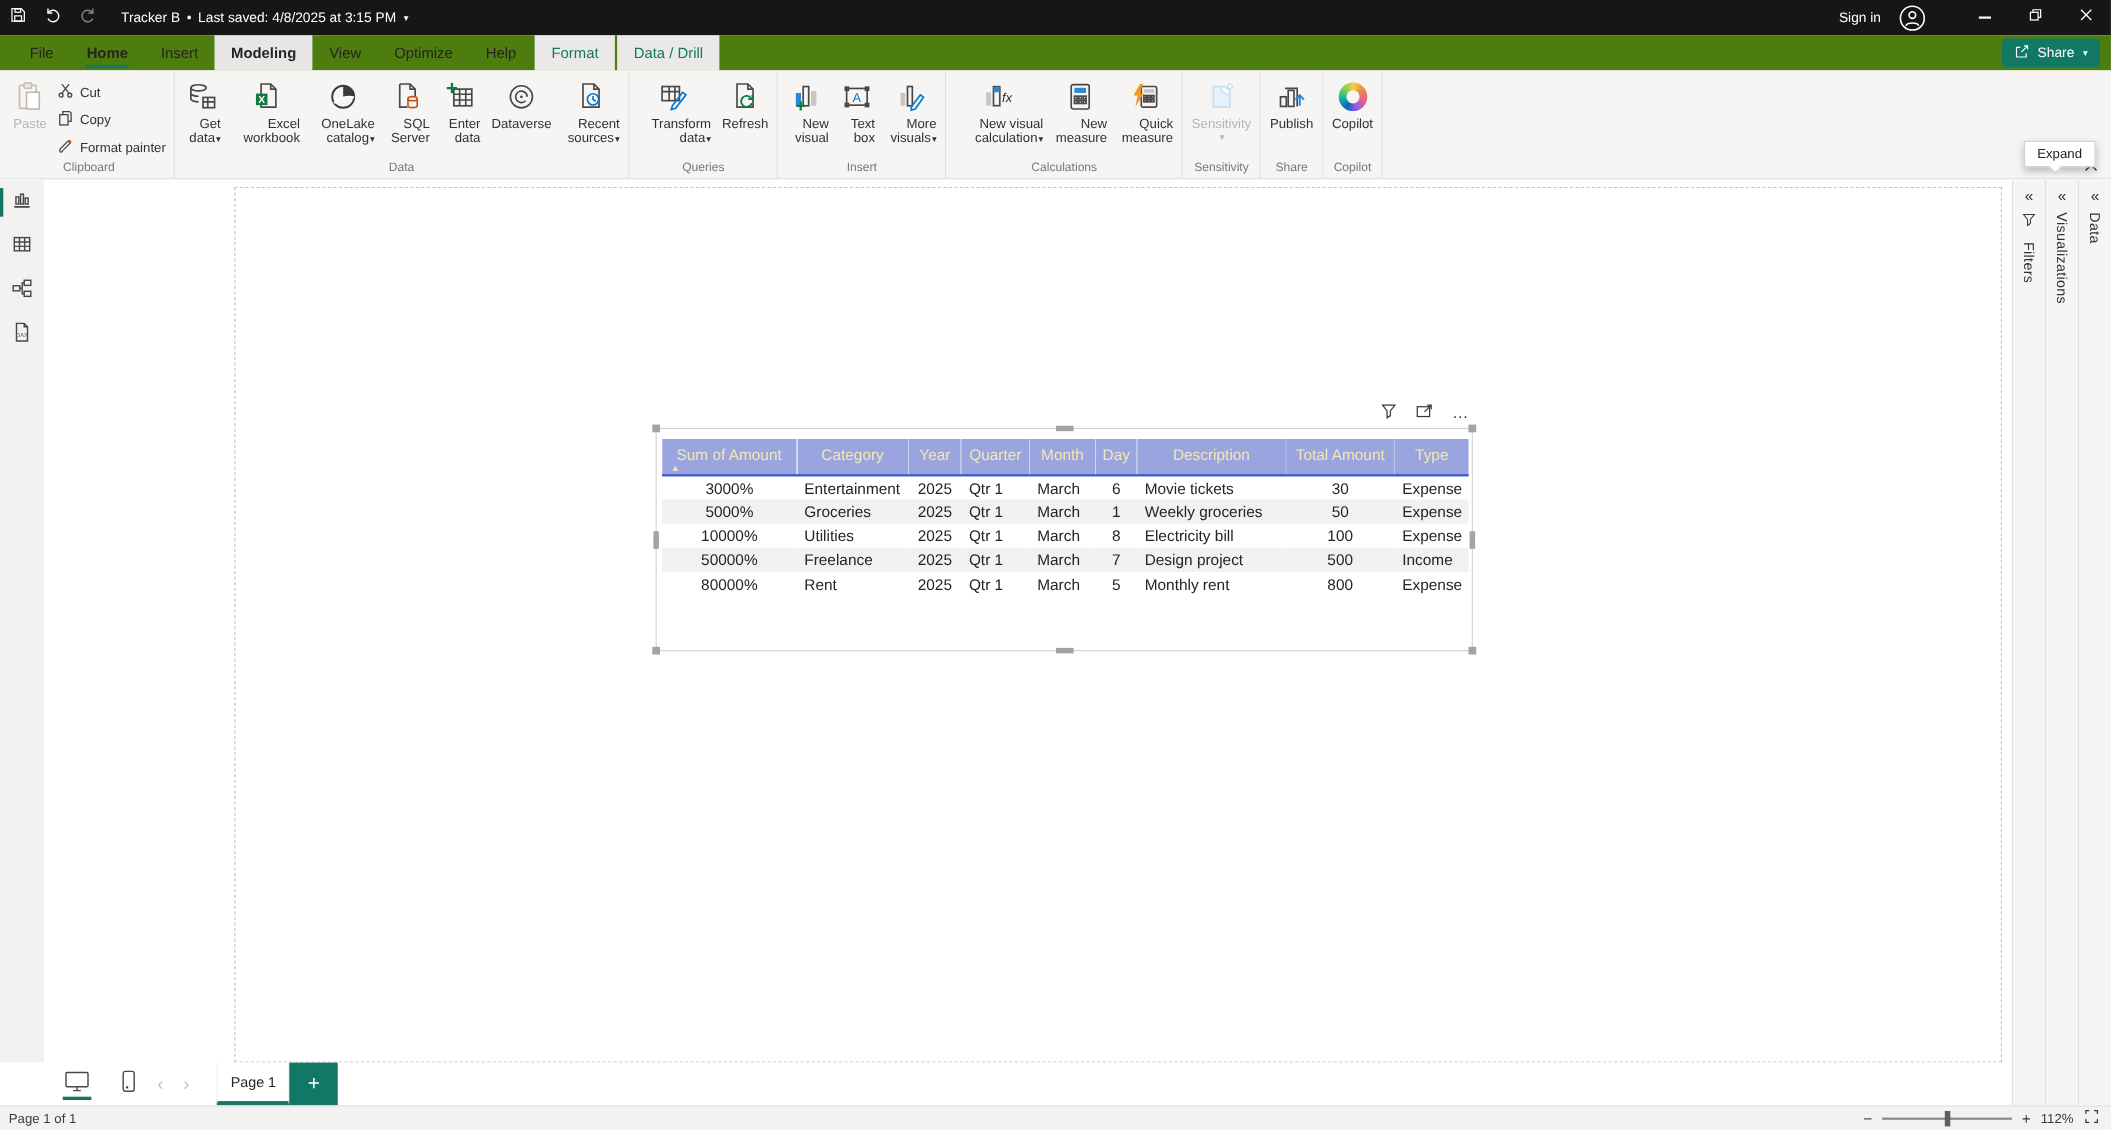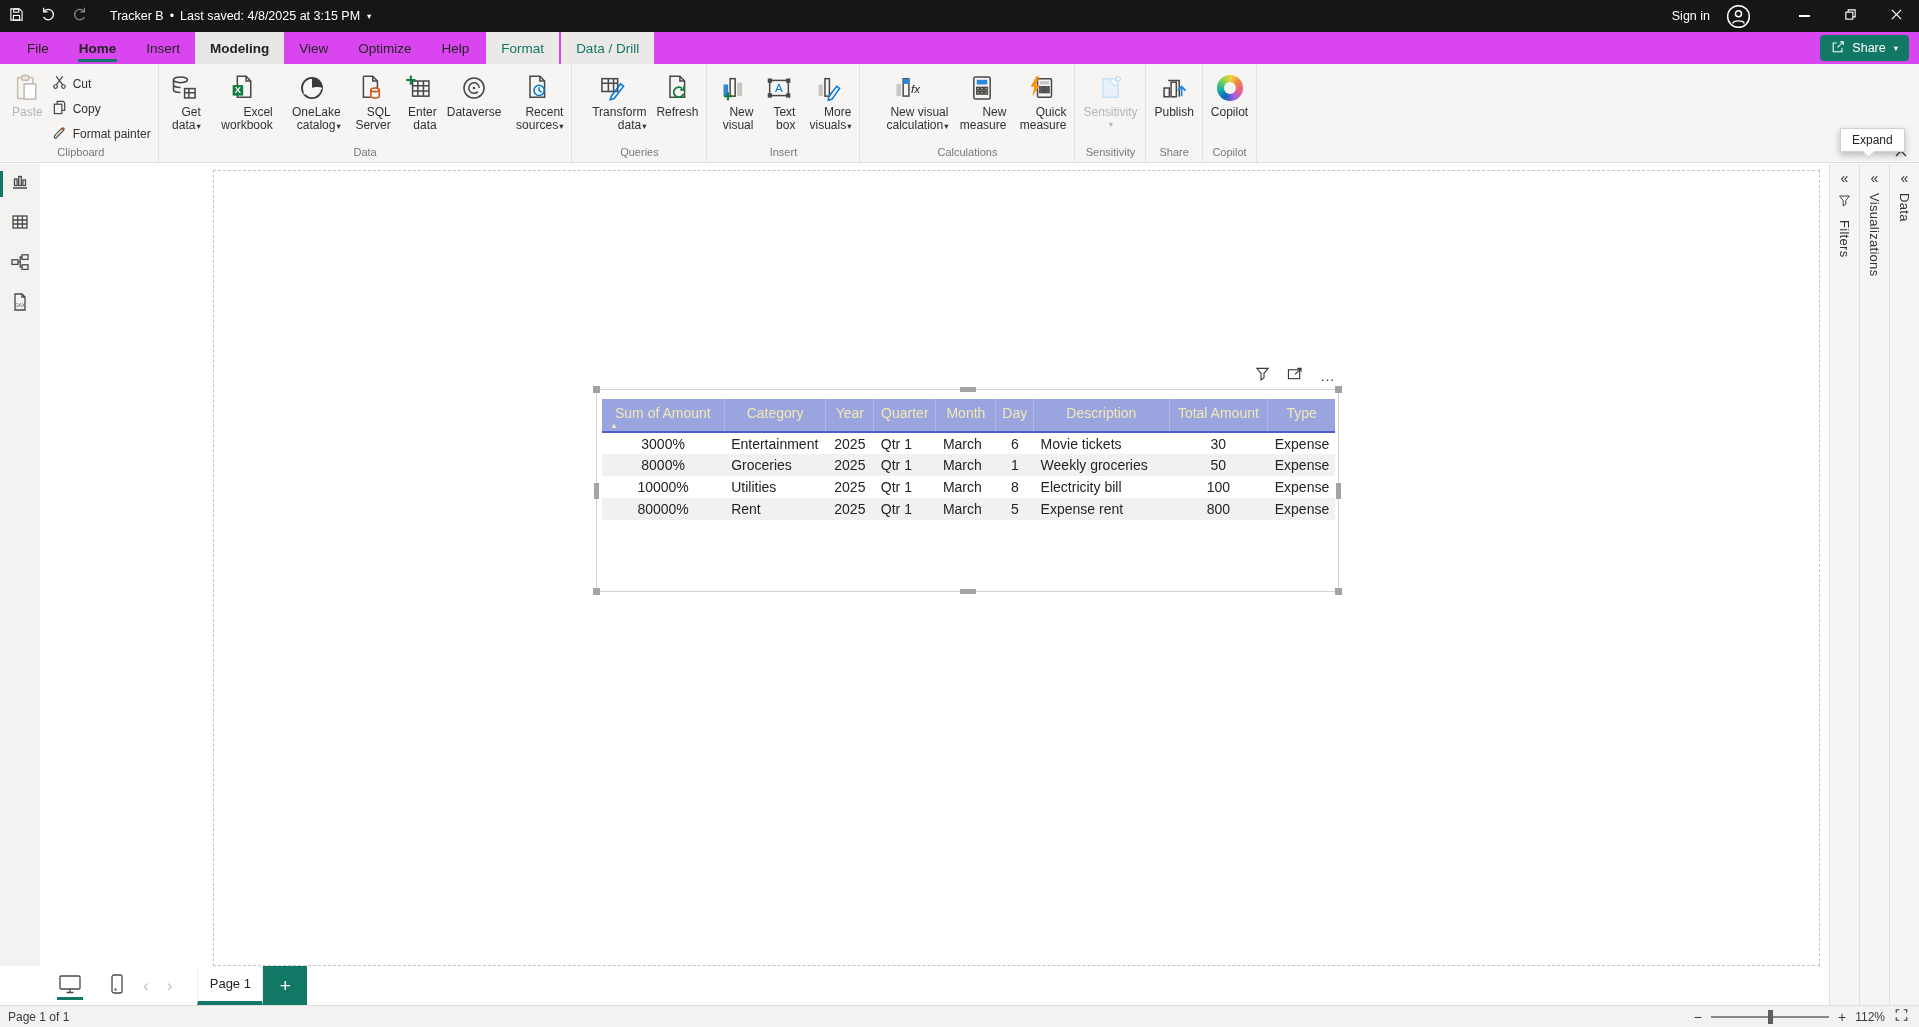--- a/index.html
+++ b/index.html
@@ -11,21 +11,21 @@
   .titlebar { position:absolute; top:0; left:0; right:0; height:32px; background:#171615;
               display:flex; align-items:center; color:#fff; }
   .tb-btn { width:32px; height:32px; display:flex; align-items:center; justify-content:center; }
   .tb-title { margin-left:14px; font-size:12.5px; display:flex; align-items:center; gap:6px; }
   .tb-right { margin-left:auto; display:flex; align-items:center; }
   .signin { font-size:12.5px; margin-right:16px;text-align:right; }
   .avatar { margin-right:30px; display:flex; align-items:center; }
   .winbtn { width:46px; height:32px; display:flex; align-items:center; justify-content:center; }
 
   
-  .tabsrow { position:absolute; top:32px; left:0; right:0; height:32px; background:#d946ef;
+  .tabsrow { position:absolute; top:32px; left:0; right:0; height:32px; background:#4d7c0f;
              display:flex; align-items:stretch; padding-left:12px; }
   .tab { font-size:13.5px; padding:0 15px; display:flex; align-items:center; position:relative; color:#252423; }
   .tab.active { font-weight:700; }
   .tab.active::after { content:""; position:absolute; left:14px; right:14px; bottom:2px; height:3px; background:#117865; }
   .tab.hovered { background:#e9e7e5; font-weight:700; }
   .tab.contextual { background:#ebe9e7; color:#117865; margin-left:2px; }
   .share-btn { margin:3px 10px 3px auto; background:#117865; color:#fff; border-radius:4px;
                padding:0 11px; display:flex; align-items:center; gap:7px; font-size:12.5px; }
 
   
@@ -599,21 +599,21 @@
           <td class="al-left">Entertainment</td>
           <td class="al-right">2025</td>
           <td class="al-left">Qtr 1</td>
           <td class="al-left">March</td>
           <td class="al-right">6</td>
           <td class="al-left">Movie tickets</td>
           <td class="al-right">30</td>
           <td class="al-left">Expense</td>
         </tr>
         <tr>
-          <td class="al-right">8000%</td>
+          <td class="al-right">5000%</td>
           <td class="al-left">Groceries</td>
           <td class="al-right">2025</td>
           <td class="al-left">Qtr 1</td>
           <td class="al-left">March</td>
           <td class="al-right">1</td>
           <td class="al-left">Weekly groceries</td>
           <td class="al-right">50</td>
           <td class="al-left">Expense</td>
         </tr>
         <tr>
@@ -621,27 +621,38 @@
           <td class="al-left">Utilities</td>
           <td class="al-right">2025</td>
           <td class="al-left">Qtr 1</td>
           <td class="al-left">March</td>
           <td class="al-right">8</td>
           <td class="al-left">Electricity bill</td>
           <td class="al-right">100</td>
           <td class="al-left">Expense</td>
         </tr>
         <tr>
+          <td class="al-right">50000%</td>
+          <td class="al-left">Freelance</td>
+          <td class="al-right">2025</td>
+          <td class="al-left">Qtr 1</td>
+          <td class="al-left">March</td>
+          <td class="al-right">7</td>
+          <td class="al-left">Design project</td>
+          <td class="al-right">500</td>
+          <td class="al-left">Income</td>
+        </tr>
+        <tr>
           <td class="al-right">80000%</td>
           <td class="al-left">Rent</td>
           <td class="al-right">2025</td>
           <td class="al-left">Qtr 1</td>
           <td class="al-left">March</td>
           <td class="al-right">5</td>
-          <td class="al-left">Expense rent</td>
+          <td class="al-left">Monthly rent</td>
           <td class="al-right">800</td>
           <td class="al-left">Expense</td>
         </tr>
       </tbody>
   </table>
 </div>
 
 <div class="strip" style="right:60px">
   <span class="chev">«</span>
   <span>

